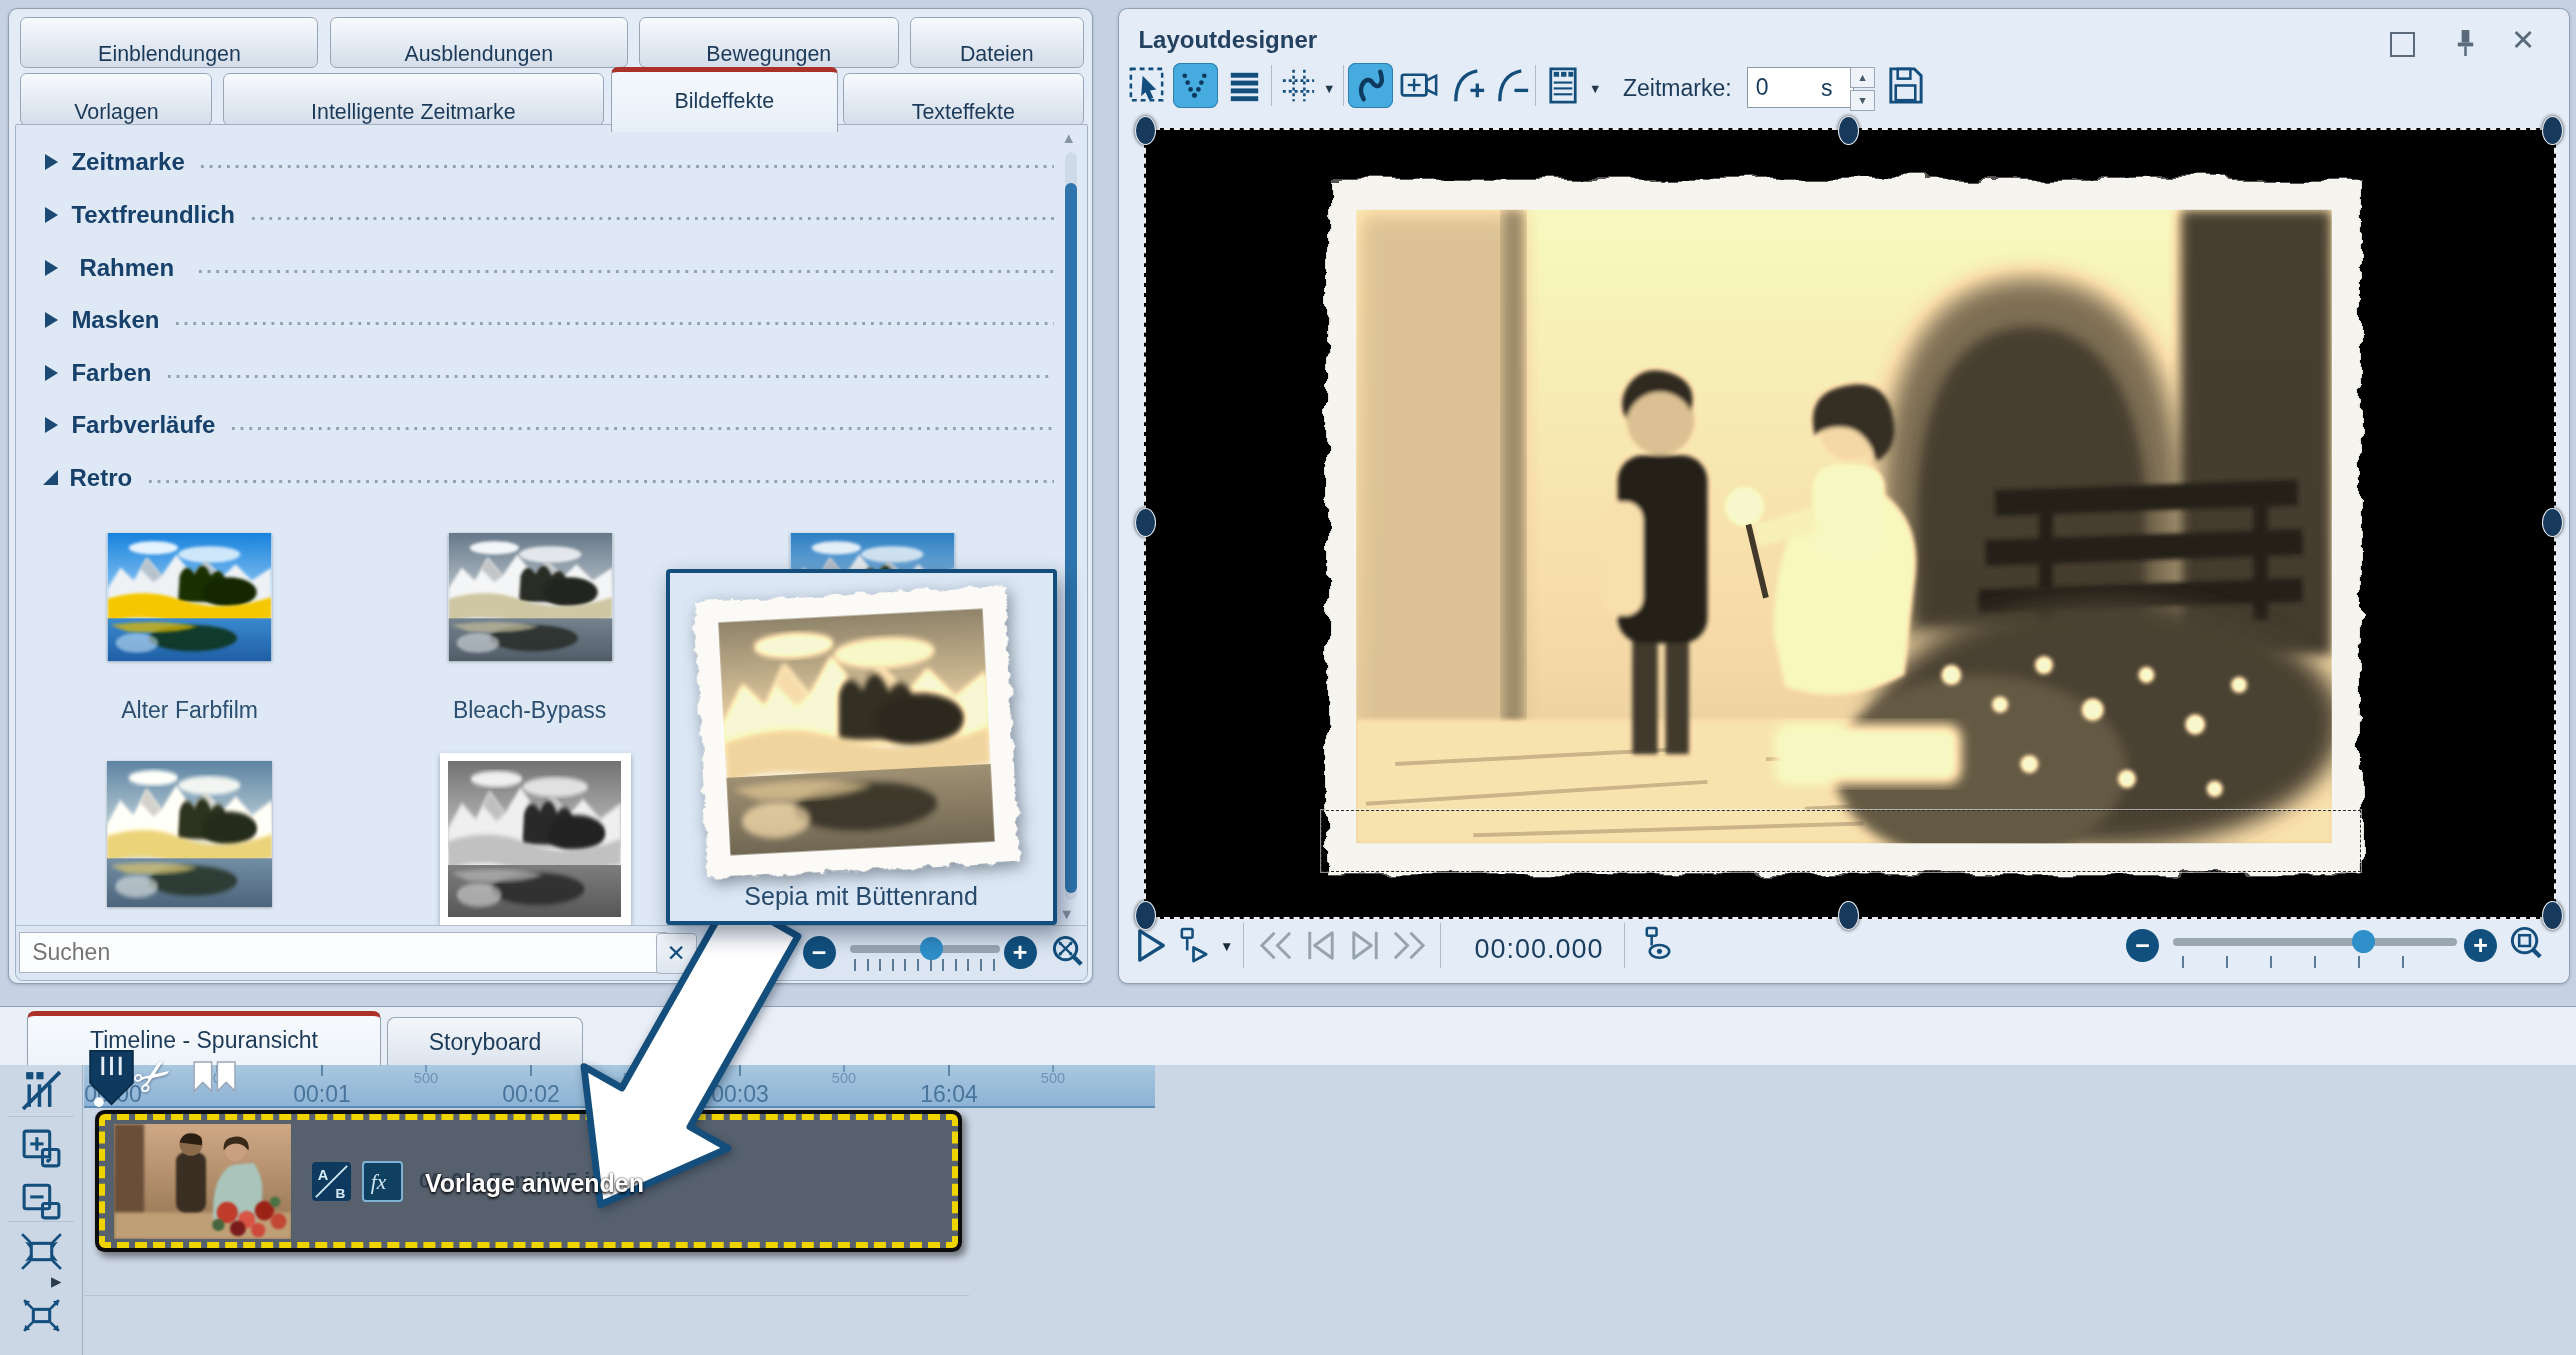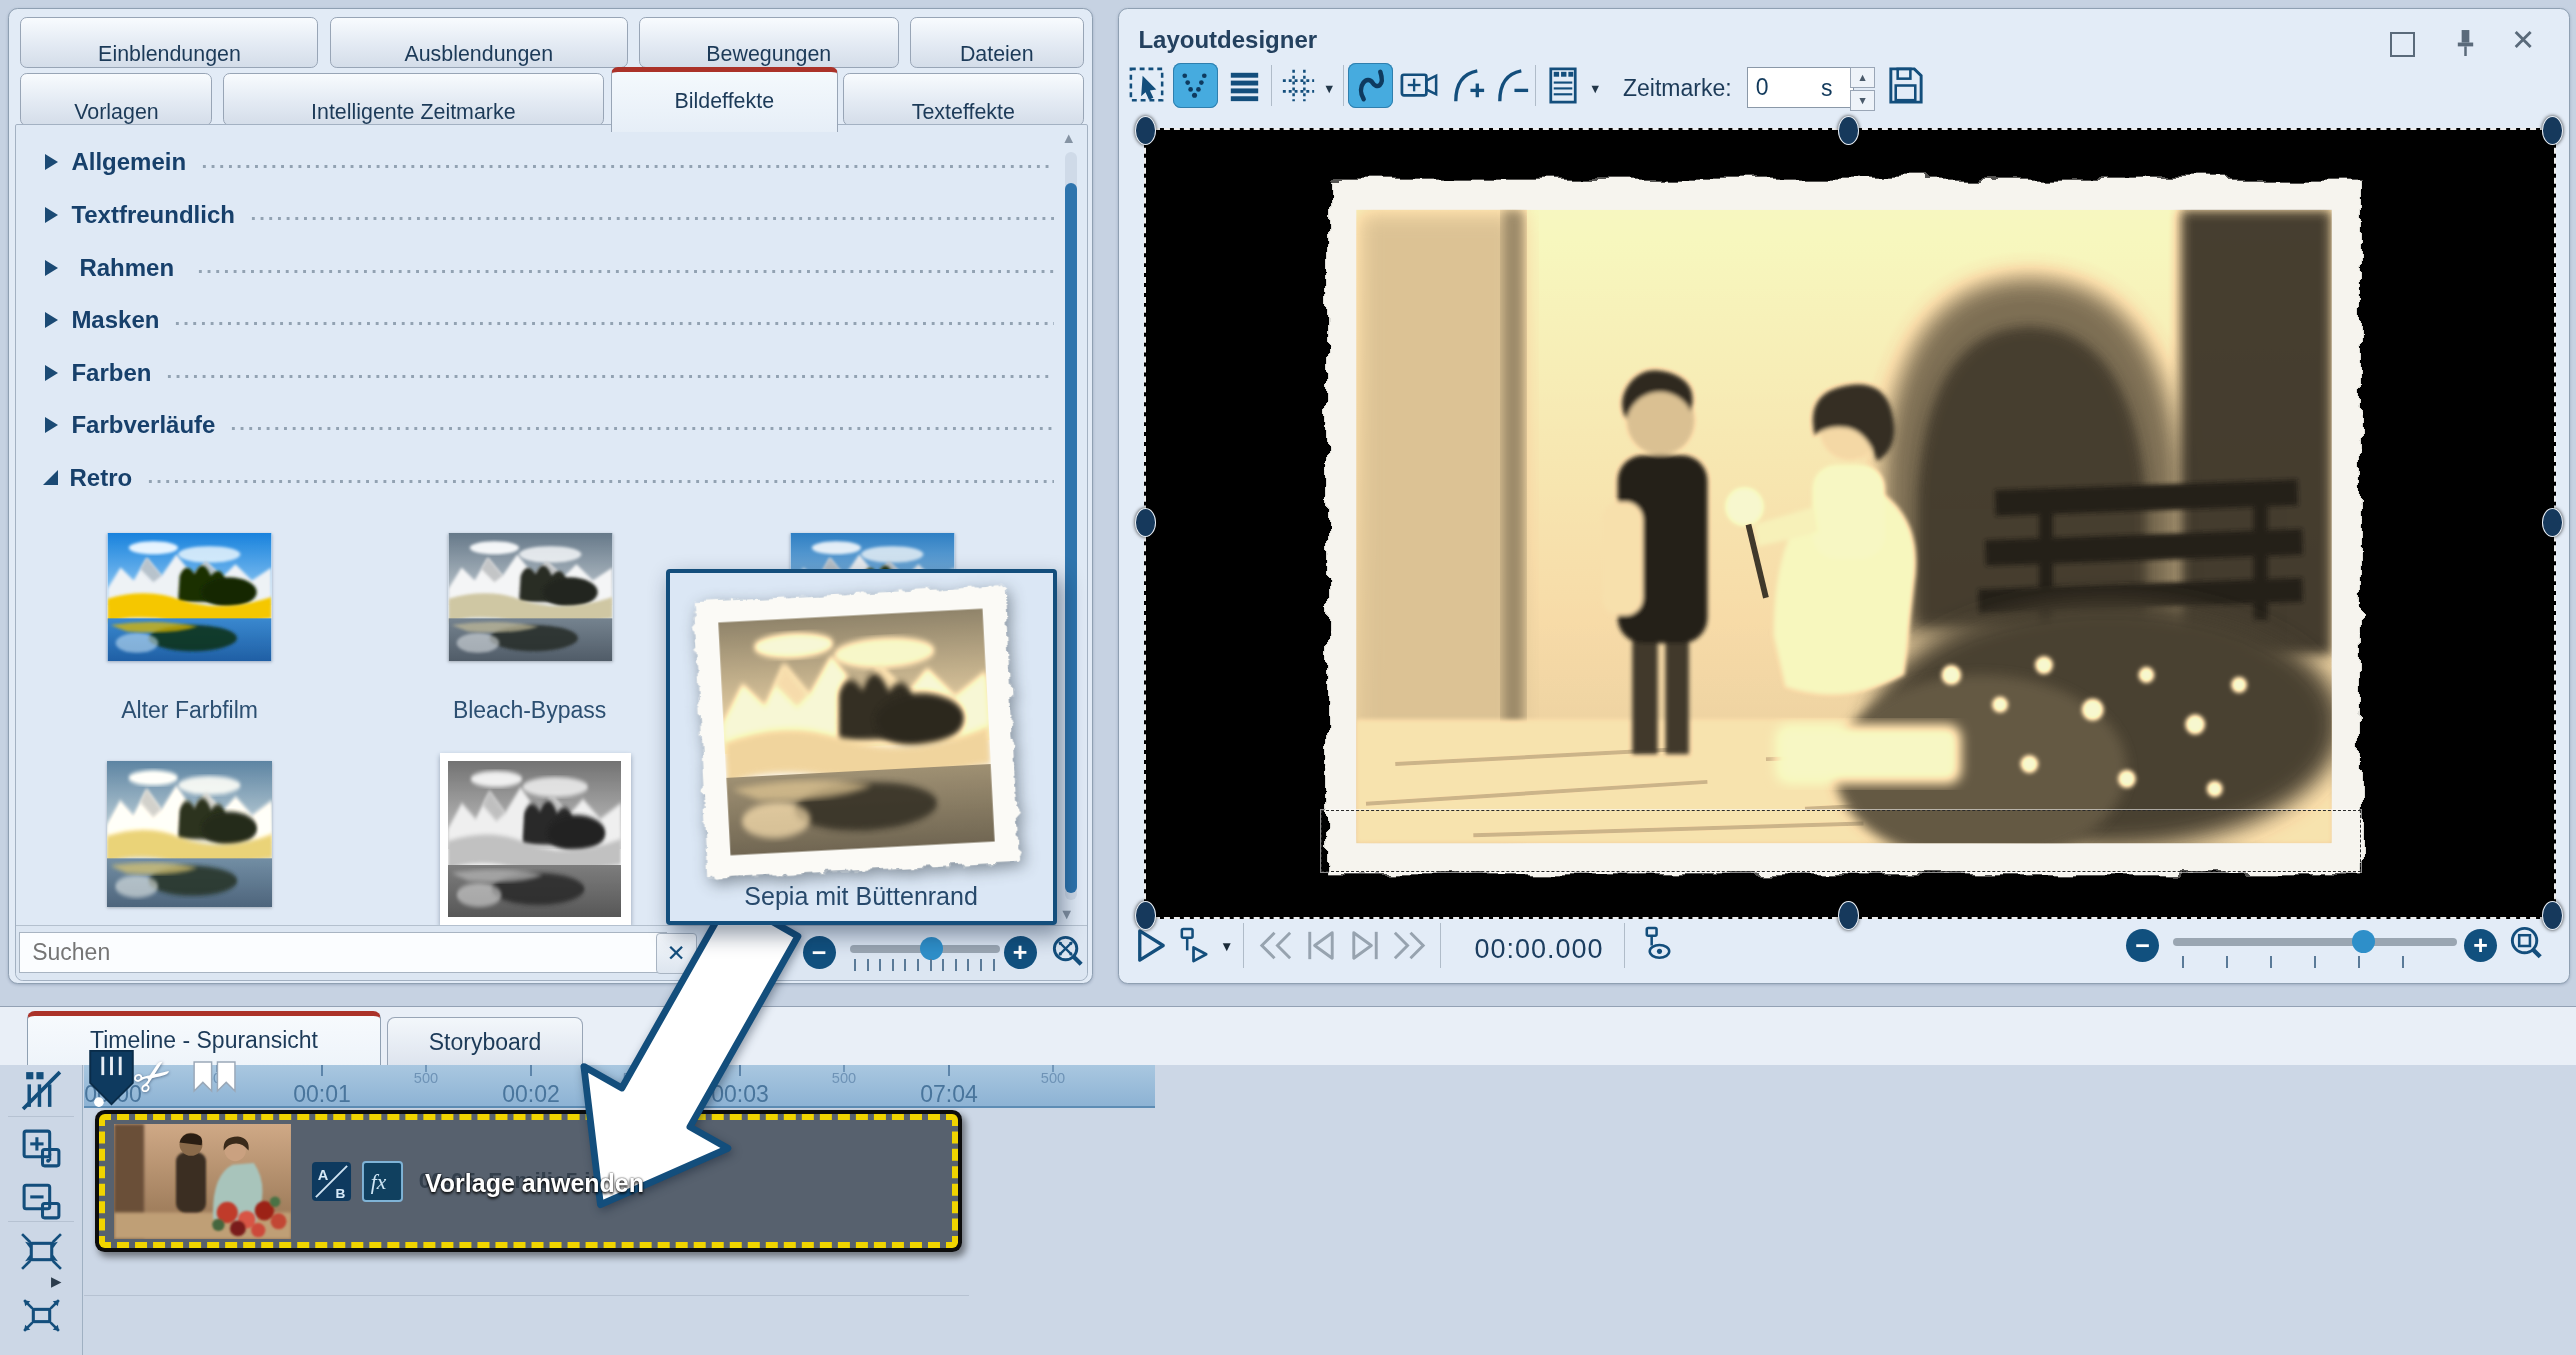--- a/index.html
+++ b/index.html
@@ -227,21 +227,21 @@
         <span>Bildeffekte</span>
       </div>
   <div class="tb" style="left:834px;top:64px;width:239px;height:51px;">
         <span>Texteffekte</span>
       </div>
 
   <div class="content">
 
     <div class="cat-row" style="top:11.7px;">
           <span class="tri"></span>
-          <span class="cat-label">Allgemein</span>
+          <span class="cat-label">Zeitmarke</span>
           <div class="leader"></div>
         </div>
     <div class="cat-row" style="top:64px;">
           <span class="tri"></span>
           <span class="cat-label">Textfreundlich</span>
           <div class="leader"></div>
         </div>
     <div class="cat-row" style="top:117px;gap:8px;">
           <span class="tri"></span>
           <span class="cat-label">Rahmen</span>
@@ -631,21 +631,21 @@
   <div class="rtick" style="left:864px;height:10.7px;"></div>
   <div class="rtick" style="left:132px;height:6.8px;opacity:.7;"></div>
   <div class="rtick" style="left:341px;height:6.8px;opacity:.7;"></div>
   <div class="rtick" style="left:550px;height:6.8px;opacity:.7;"></div>
   <div class="rtick" style="left:759px;height:6.8px;opacity:.7;"></div>
   <div class="rtick" style="left:968px;height:6.8px;opacity:.7;"></div>
   <span class="rmajor" style="left:29px;">00:00</span>
   <span class="rmajor" style="left:238px;">00:01</span>
   <span class="rmajor" style="left:447px;">00:02</span>
   <span class="rmajor" style="left:656px;">00:03</span>
-  <span class="rmajor" style="left:865px;">07:04</span>
+  <span class="rmajor" style="left:865px;">16:04</span>
   <span class="rminor" style="left:133px;">500</span>
   <span class="rminor" style="left:342px;">500</span>
   <span class="rminor" style="left:551px;">500</span>
   <span class="rminor" style="left:760px;">500</span>
   <span class="rminor" style="left:969px;">500</span>
 </div>
 
 <svg class="abs" style="left:89px;top:1048px;z-index:6;" width="45" height="60" viewBox="0 0 46 62">
   <polygon points="1,3 45,3 45,36 23,58 1,36" fill="#0e3a5f" stroke="#0a2c49" stroke-width="2"></polygon>
   <g stroke="#e8eef5" stroke-width="3">

